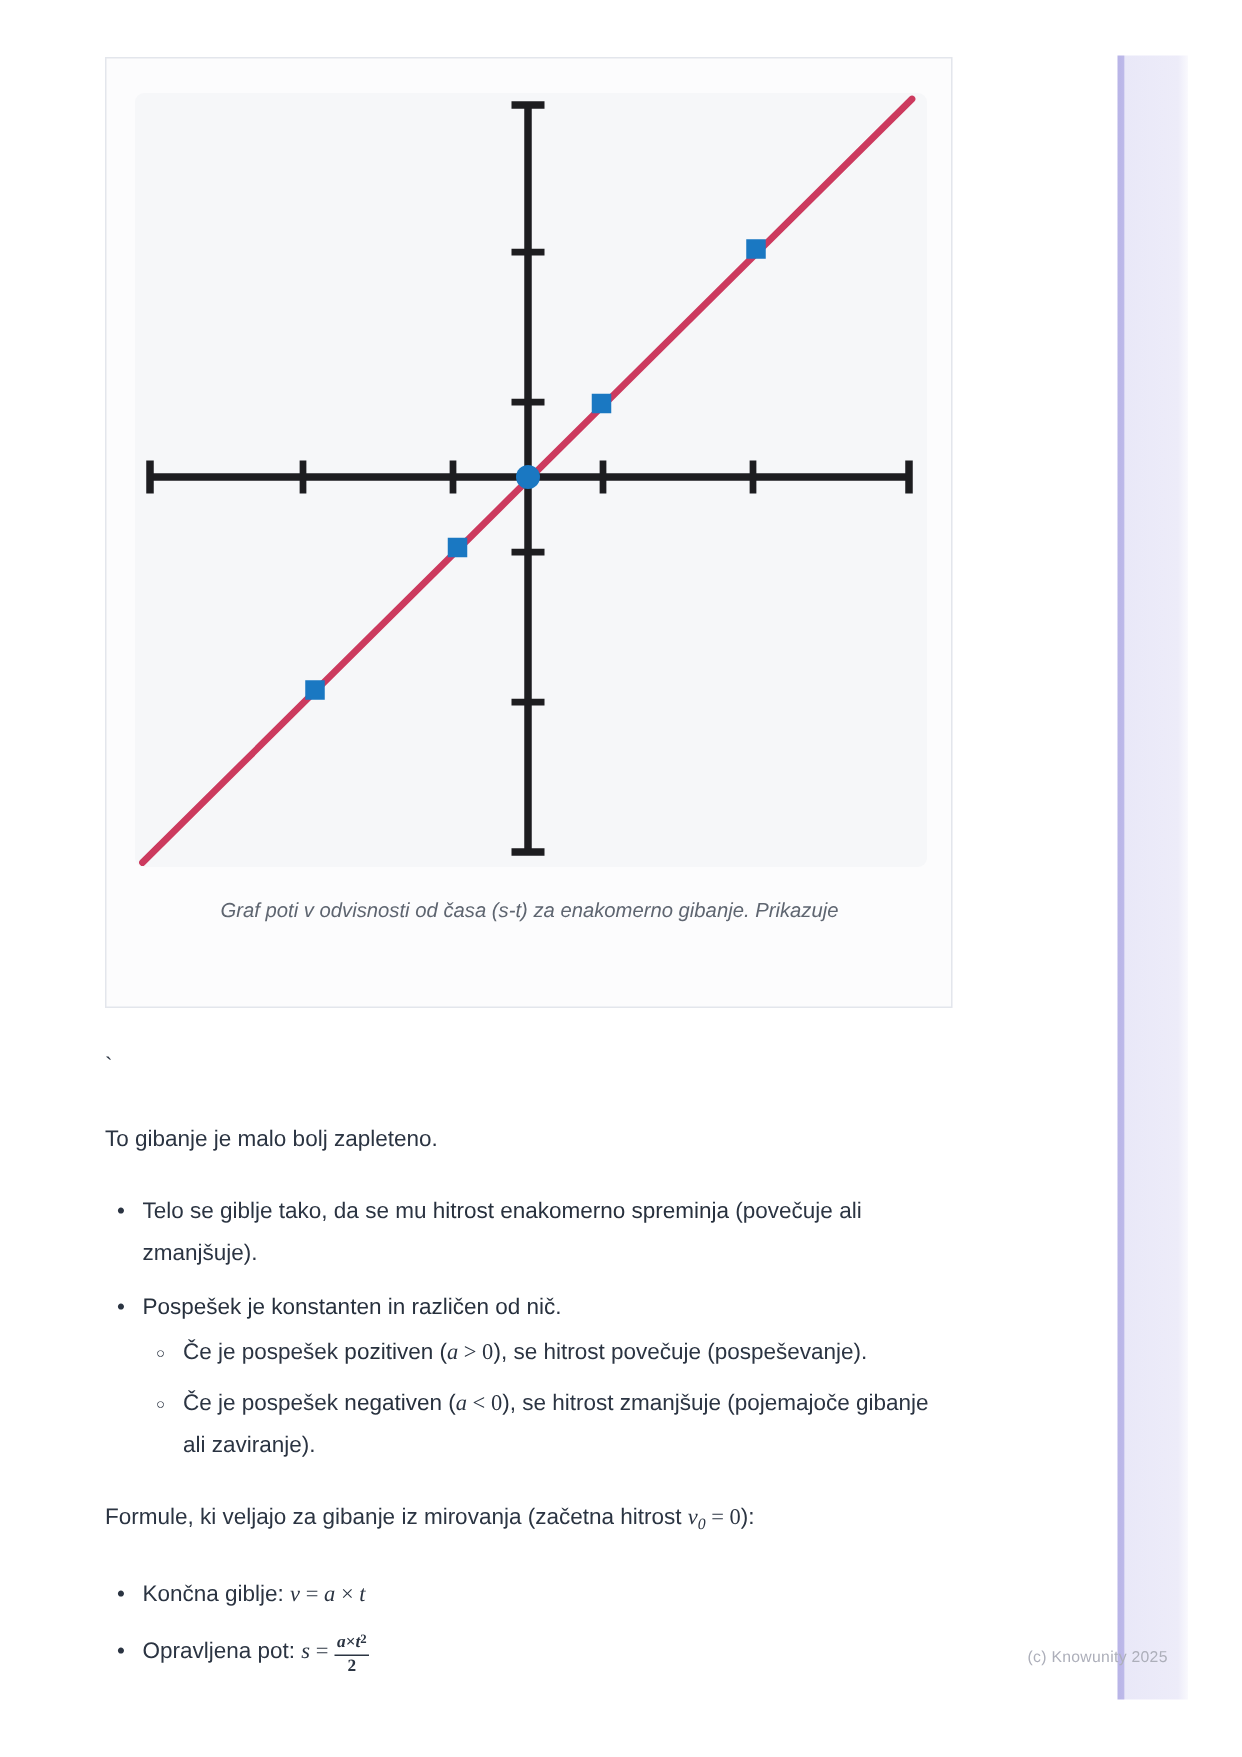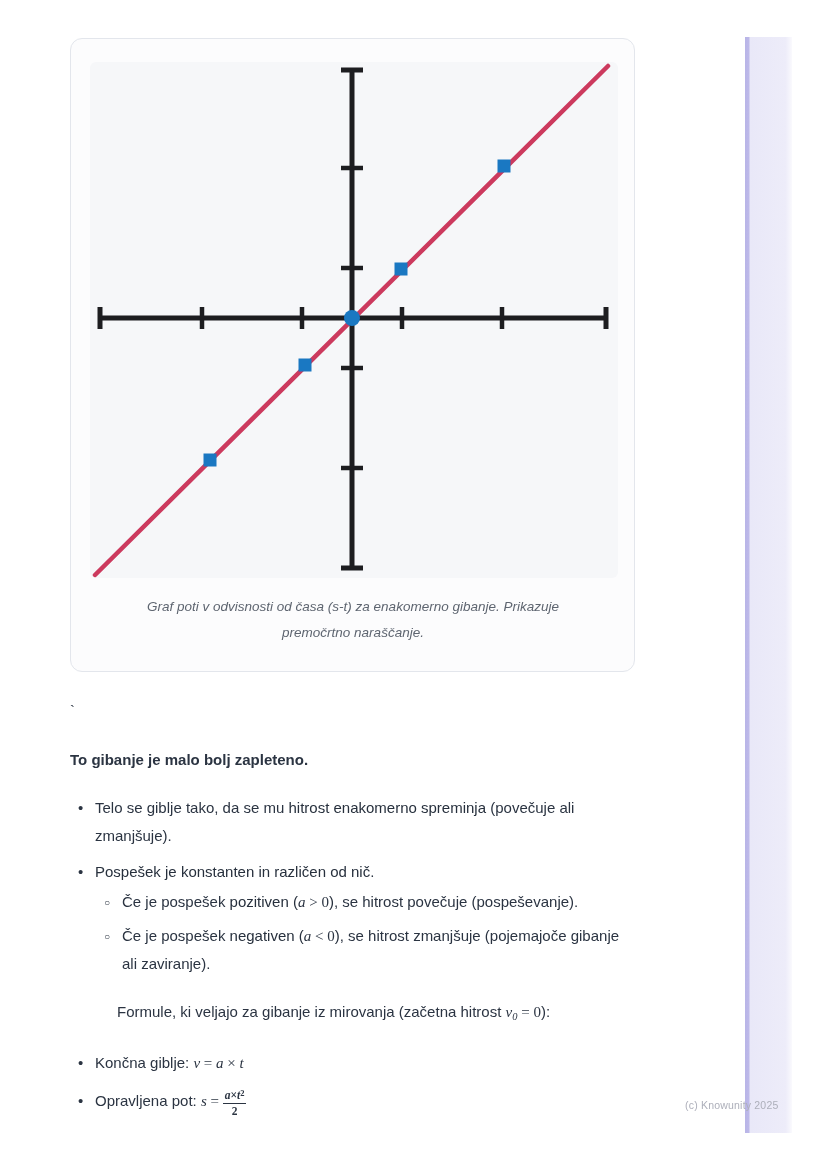--- a/index.html
+++ b/index.html
@@ -11,49 +11,49 @@
   .edge-strip { position:absolute; left:745px; top:37px; width:47px; height:1096px;
     background:linear-gradient(to right,#b8b4e7 0px,#bdb9e9 4px,#e9e8f8 5px,#edecf9 86%,rgba(240,239,250,0.35) 100%); }
 
   .footer-credit { position:absolute; left:685px; top:1099px; font-size:10.5px;
     letter-spacing:0.2px; color:#adafba; z-index:3; white-space:nowrap; }
 
   .content { position:absolute; left:70px; top:0; width:557px; }
 
   
   .card { margin-top:38px; width:565px; height:634px; background:#fcfcfd;
-    border:1px solid #e3e6ec; border-radius:12px; padding:23px 18px 0 19px; }
+    border:1px solid #e3e6ec; border-radius:0; padding:23px 18px 0 19px; }
   .plot { display:block; width:528px; height:516px; background:#f6f7f9; border-radius:6px; }
   .caption { margin-top:16px; text-align:center; font-style:italic; color:#5e6570;
     font-size:13.5px; line-height:1.95; }
   .caption span { display:block; }
 
   .stray { margin-top:30px; height:20px; font-size:15px; color:#2b3442; }
 
   h3.heading { margin-top:26px; font-size:16px; font-weight:700; color:#1b2431; }
 
   p.body, li { font-size:15px; line-height:28px; color:#2b3442; }
-  p.intro { margin-top:24px;font-weight:bold; }
+  p.intro { margin-top:24px; }
 
   ul { list-style:none; }
   ul.main { margin-top:20px; padding-left:8px; }
   ul.main > li { position:relative; padding-left:17px; }
   ul.main > li + li { margin-top:8px; }
   .marker { position:absolute; left:0; top:0; line-height:28px; }
   ul.sub { margin-top:2px; padding-left:9px; }
   ul.sub > li { position:relative; padding-left:18px; }
   ul.sub > li + li { margin-top:6px; }
   .marker.circle { font-size:10px; top:1px; }
 
   b { font-weight:400; color:#27303d; }
   .mi { font-family:"Liberation Serif", serif; font-style:italic; }
   .mr { font-family:"Liberation Serif", serif; }
   .msub { font-family:"Liberation Serif", serif; font-style:italic; font-size:10.5px; vertical-align:-3px; }
 
-  p.formule { margin-top:20px;margin-left:47px; }
+  p.formule { margin-top:20px; }
   ul.formulas { margin-top:18px; padding-left:8px; }
   ul.formulas > li { position:relative; padding-left:17px; }
   ul.formulas > li + li { margin-top:10px; }
 
   .frac { display:inline-block; vertical-align:-9px; text-align:center;
     line-height:1.1; font-size:11.5px; font-family:"Liberation Serif", serif;font-weight:bold; }
   .frac .fnum { display:block; border-bottom:1.3px solid #2b3442; padding:0 2px 1px; }
   .frac .fden { display:block; padding-top:1px; }
   .fsup { font-size:8.5px; vertical-align:3px; }
 </style>
@@ -84,21 +84,20 @@
           <line x1="251" y1="206" x2="273" y2="206" stroke="#1d1d20" stroke-width="4.5"></line>
           <line x1="251" y1="106" x2="273" y2="106" stroke="#1d1d20" stroke-width="4.5"></line>
           <rect x="113.5" y="391.5" width="13" height="13" fill="#1a78c2"></rect>
           <rect x="208.5" y="296.5" width="13" height="13" fill="#1a78c2"></rect>
           <rect x="304.5" y="200.5" width="13" height="13" fill="#1a78c2"></rect>
           <rect x="407.5" y="97.5" width="13" height="13" fill="#1a78c2"></rect>
           <circle cx="262" cy="256" r="8" fill="#1a78c2"></circle>
         </svg>
       <figcaption class="caption">
         <span>Graf poti v odvisnosti od časa (s-t) za enakomerno gibanje. Prikazuje</span>
-        <span>premočrtno naraščanje.</span>
       </figcaption>
     </figure>
 
     <div class="stray">`</div>
 
 
     <p class="body intro">To gibanje je malo bolj zapleteno.</p>
 
     <ul class="main">
       <li>

